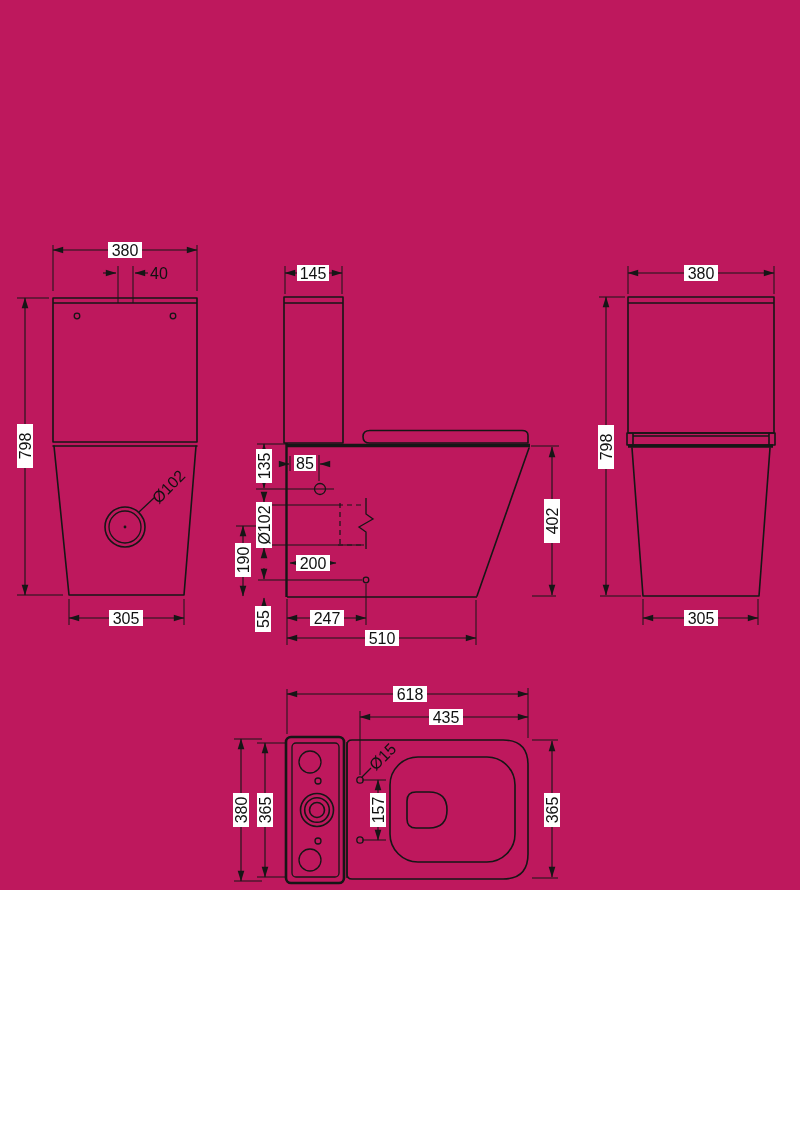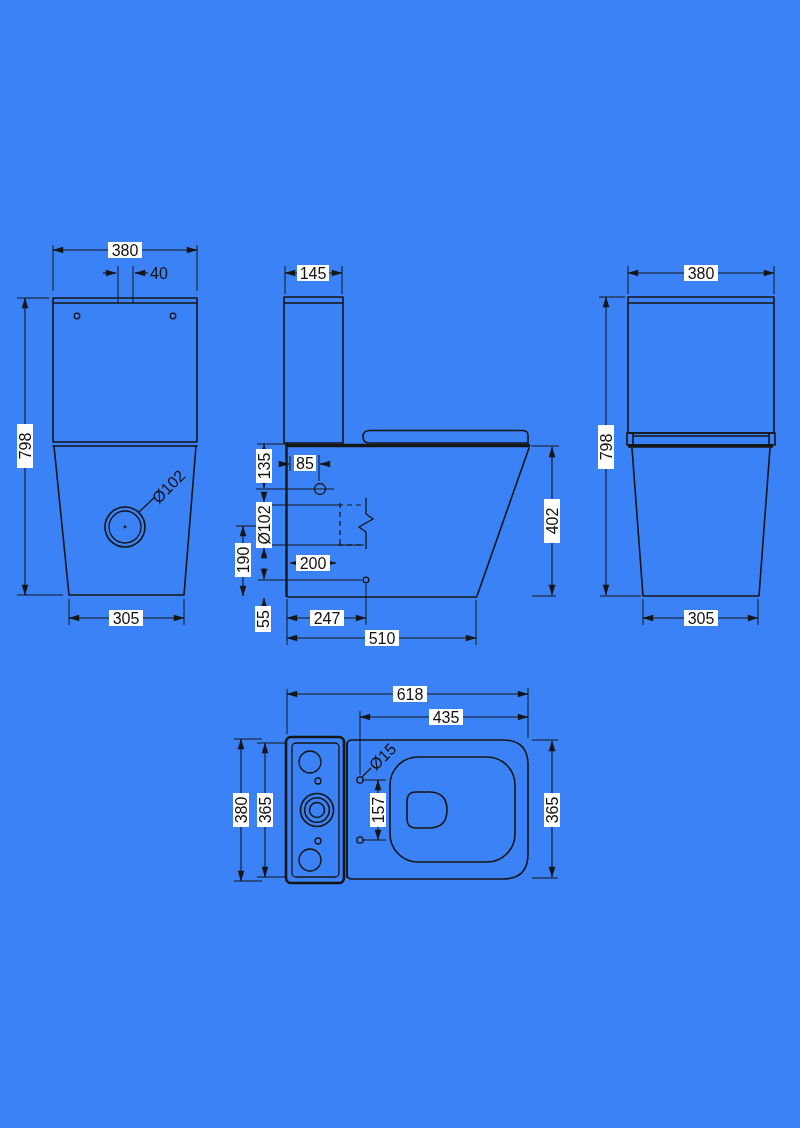--- a/index.html
+++ b/index.html
@@ -1,16 +1,16 @@
 <!DOCTYPE html>
 <html><head>
 <meta charset="utf-8">
 <style>
   html,body{margin:0;padding:0;background:#ffffff;}
-  .canvas{position:relative;width:800px;height:1128px;background:#3b82f6;overflow:hidden;}
+  .canvas{position:relative;width:800px;height:890px;background:#be185d;overflow:hidden;}
   svg{display:block;}
   .ln{stroke:#161616;stroke-width:1.6;fill:none;stroke-linecap:round;stroke-linejoin:round;}
   .ln2{stroke:#161616;stroke-width:1.3;fill:none;}
   .thick{stroke:#161616;stroke-width:3.4;fill:none;stroke-linecap:butt;}
   .mid{stroke:#161616;stroke-width:2.4;fill:none;}
   .ext{stroke:#161616;stroke-width:1;fill:none;stroke-linecap:butt;}
   .dim{stroke:#161616;stroke-width:1.1;fill:none;}
   .dash{stroke:#161616;stroke-width:1.2;fill:none;stroke-dasharray:5 4;}
   .boldln{stroke:#161616;stroke-width:2.6;fill:none;}
   text{font-family:"Liberation Sans","DejaVu Sans",sans-serif;font-size:16px;fill:#111;text-anchor:middle;}

